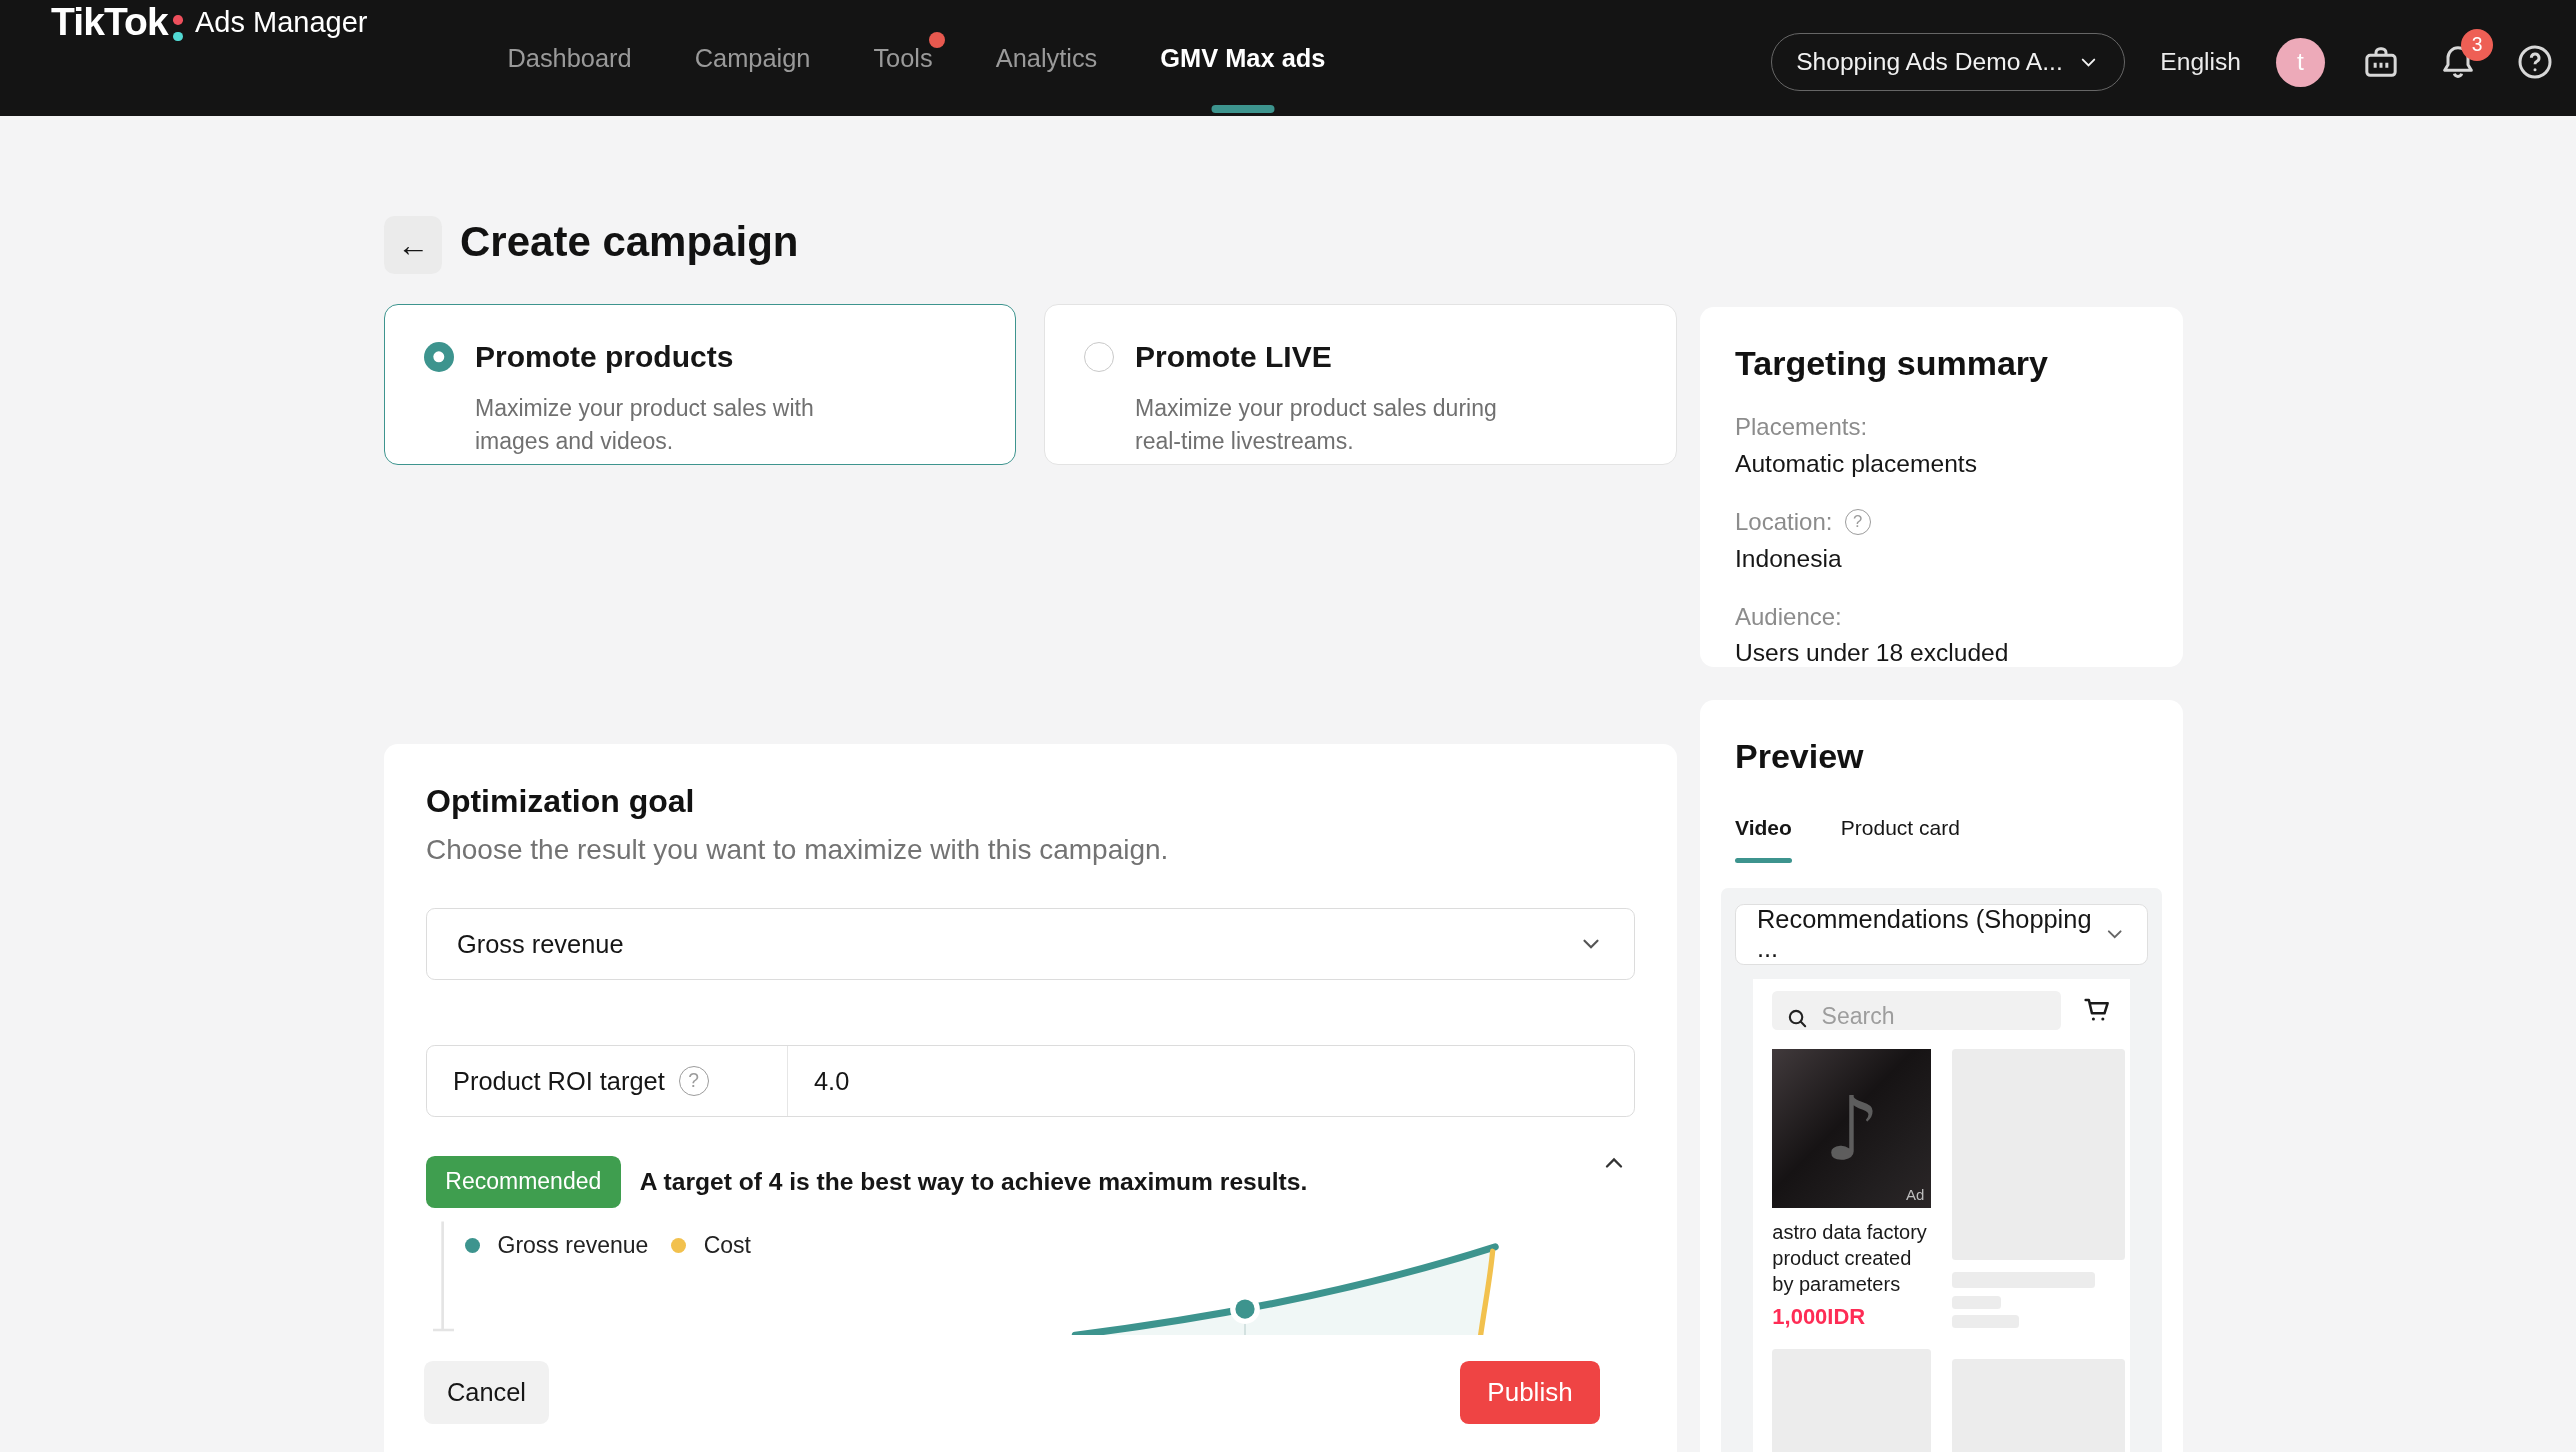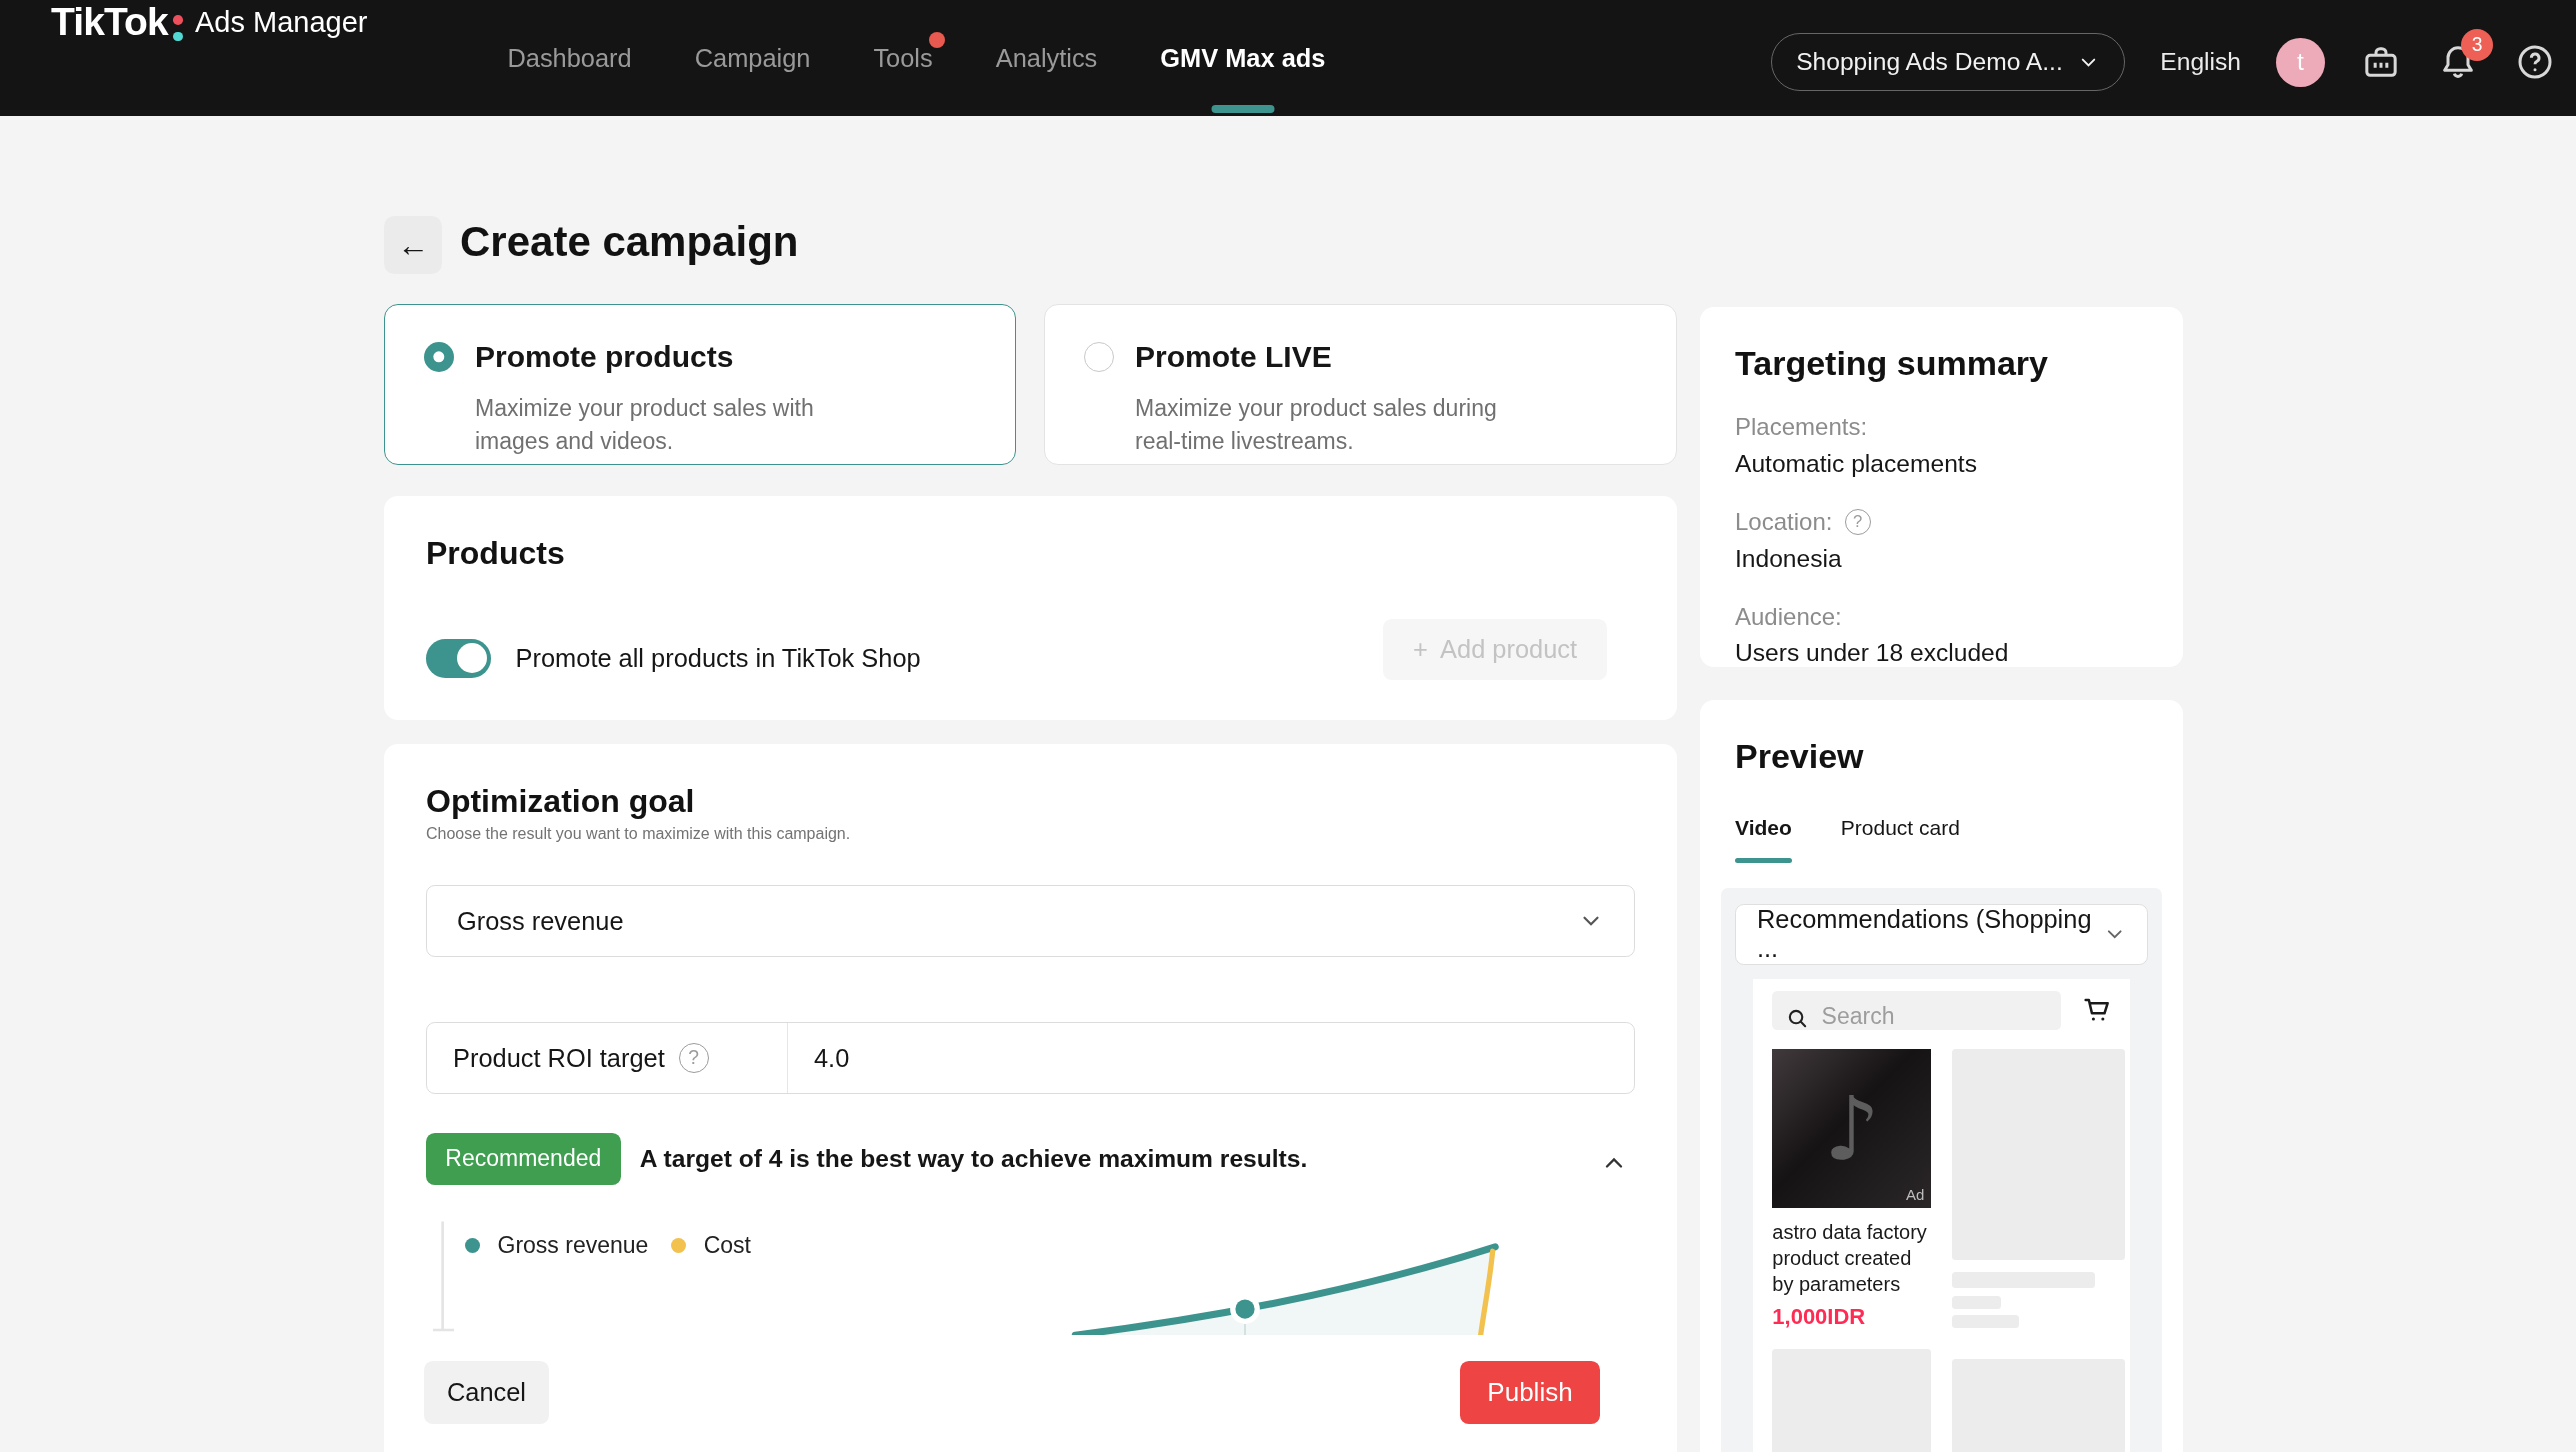--- a/index.html
+++ b/index.html
@@ -70,21 +70,21 @@
   .toggle-row { display:flex; align-items:center; gap:24.6px; margin-top:67px; }
   .toggle { width:65px; height:39px; border-radius:19.3px; background:#3d948e; position:relative; cursor:pointer; flex:none; }
   .toggle::after { content:""; position:absolute; right:4.4px; top:4.4px; width:30px; height:30px; border-radius:50%; background:#fff; }
   .toggle-label { font-size:25.4px; color:#161616; }
   .add-product-btn { position:absolute; right:70px; top:123px; height:61px; padding:0 30px;
     background:#f6f6f6; border-radius:8.8px; display:flex; align-items:center; gap:12.3px;
     font-size:25.4px; color:#c3c3c3; cursor:not-allowed; }
 
   
   .opt-inner { padding:39px 42px; position:relative; height:100%; }
-  .opt-sub { margin-top:5px; font-size:16px; color:#737373; }
+  .opt-sub { margin-top:14px; font-size:28px; color:#737373; }
   .select-box { margin-top:42px; height:72px; border:1.8px solid #dcdcdc; border-radius:8.8px;
     display:flex; align-items:center; justify-content:space-between; padding:0 30px;
     font-size:25.4px; color:#161616; cursor:pointer; }
   .roi-box { margin-top:65px; height:72px; border:1.8px solid #dcdcdc; border-radius:8.8px; display:flex; align-items:stretch; }
   .roi-label-cell { display:flex; align-items:center; gap:14px; padding:0 26px; width:361px;
     border-right:1.8px solid #e6e6e6; font-size:25.4px; color:#161616; }
   .roi-input { border:none; outline:none; flex:1; font-size:25.4px; color:#161616; padding:0 26px;
     font-family:"Liberation Sans", sans-serif; background:transparent; }
   .help-circ { width:30px; height:30px; border-radius:50%; border:1.8px solid #9c9c9c; color:#9c9c9c;
     font-size:19.3px; display:flex; align-items:center; justify-content:center; flex:none; cursor:pointer; }
@@ -220,33 +220,20 @@
   </div>
 
   <div class="card type-card unselected" style="left:1044px; top:304px; width:633px; height:161px;">
     <div class="type-head">
       <span class="radio-off"></span>
       <span class="type-title">Promote LIVE</span>
     </div>
     <div class="type-desc">Maximize your product sales during real-time livestreams.</div>
   </div>
 
-  <div class="card" style="left:384px; top:496px; width:1293px; height:224px;">
-    <div class="products-inner">
-      <div class="section-title">Products</div>
-      <div class="toggle-row">
-        <span class="toggle"></span>
-        <span class="toggle-label">Promote all products in TikTok Shop</span>
-      </div>
-      <div class="add-product-btn">
-        <span>+</span>
-        <span>Add product</span>
-      </div>
-    </div>
-  </div>
 
   <div class="card" style="left:384px; top:744px; width:1293px; height:709px;">
     <div class="opt-inner">
       <div class="section-title">Optimization goal</div>
       <div class="opt-sub">Choose the result you want to maximize with this campaign.</div>
 
       <div class="select-box">
         <span>Gross revenue</span>
         <svg width="26" height="26" viewBox="0 0 24 24">
             <path d="M6 9l6 6 6-6" fill="none" stroke="#555" stroke-width="2" stroke-linecap="round"></path>

